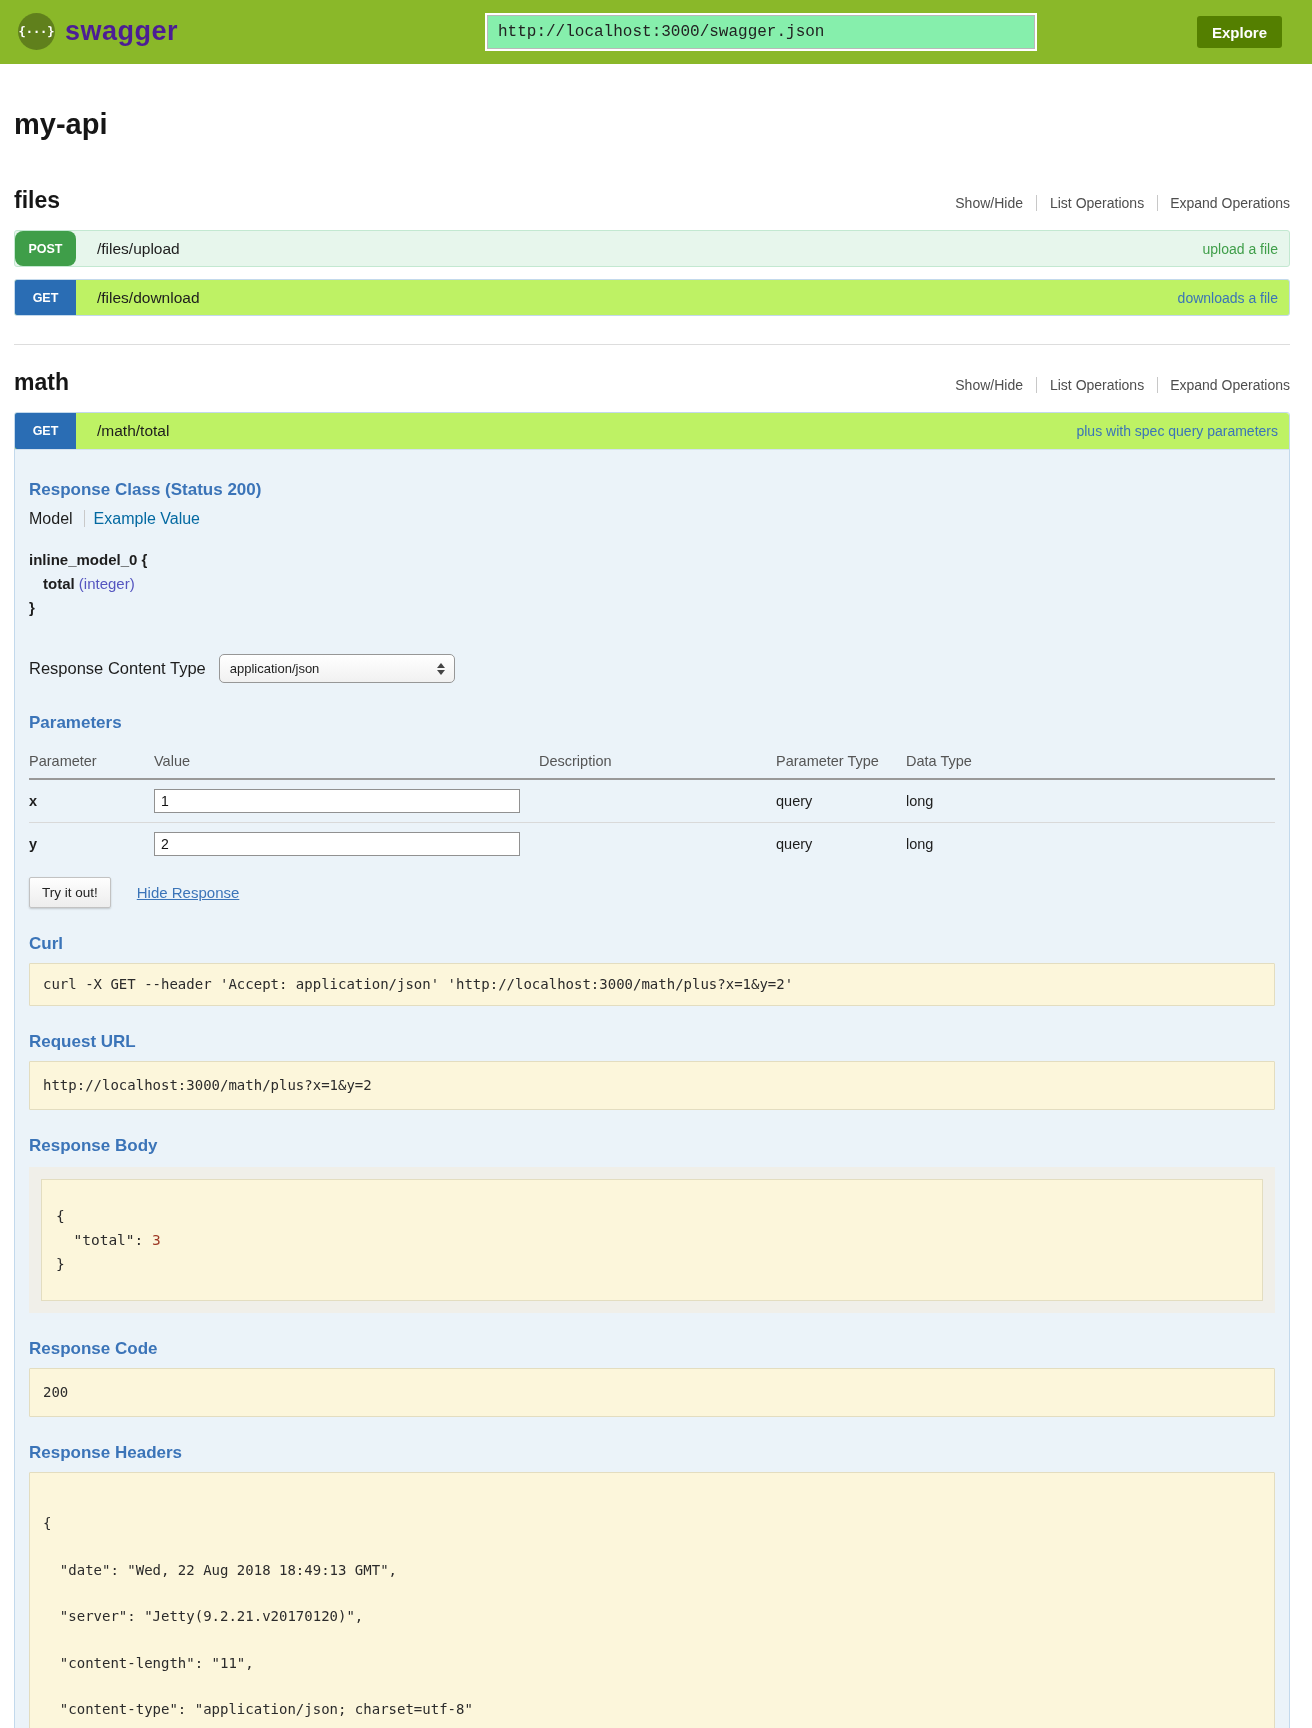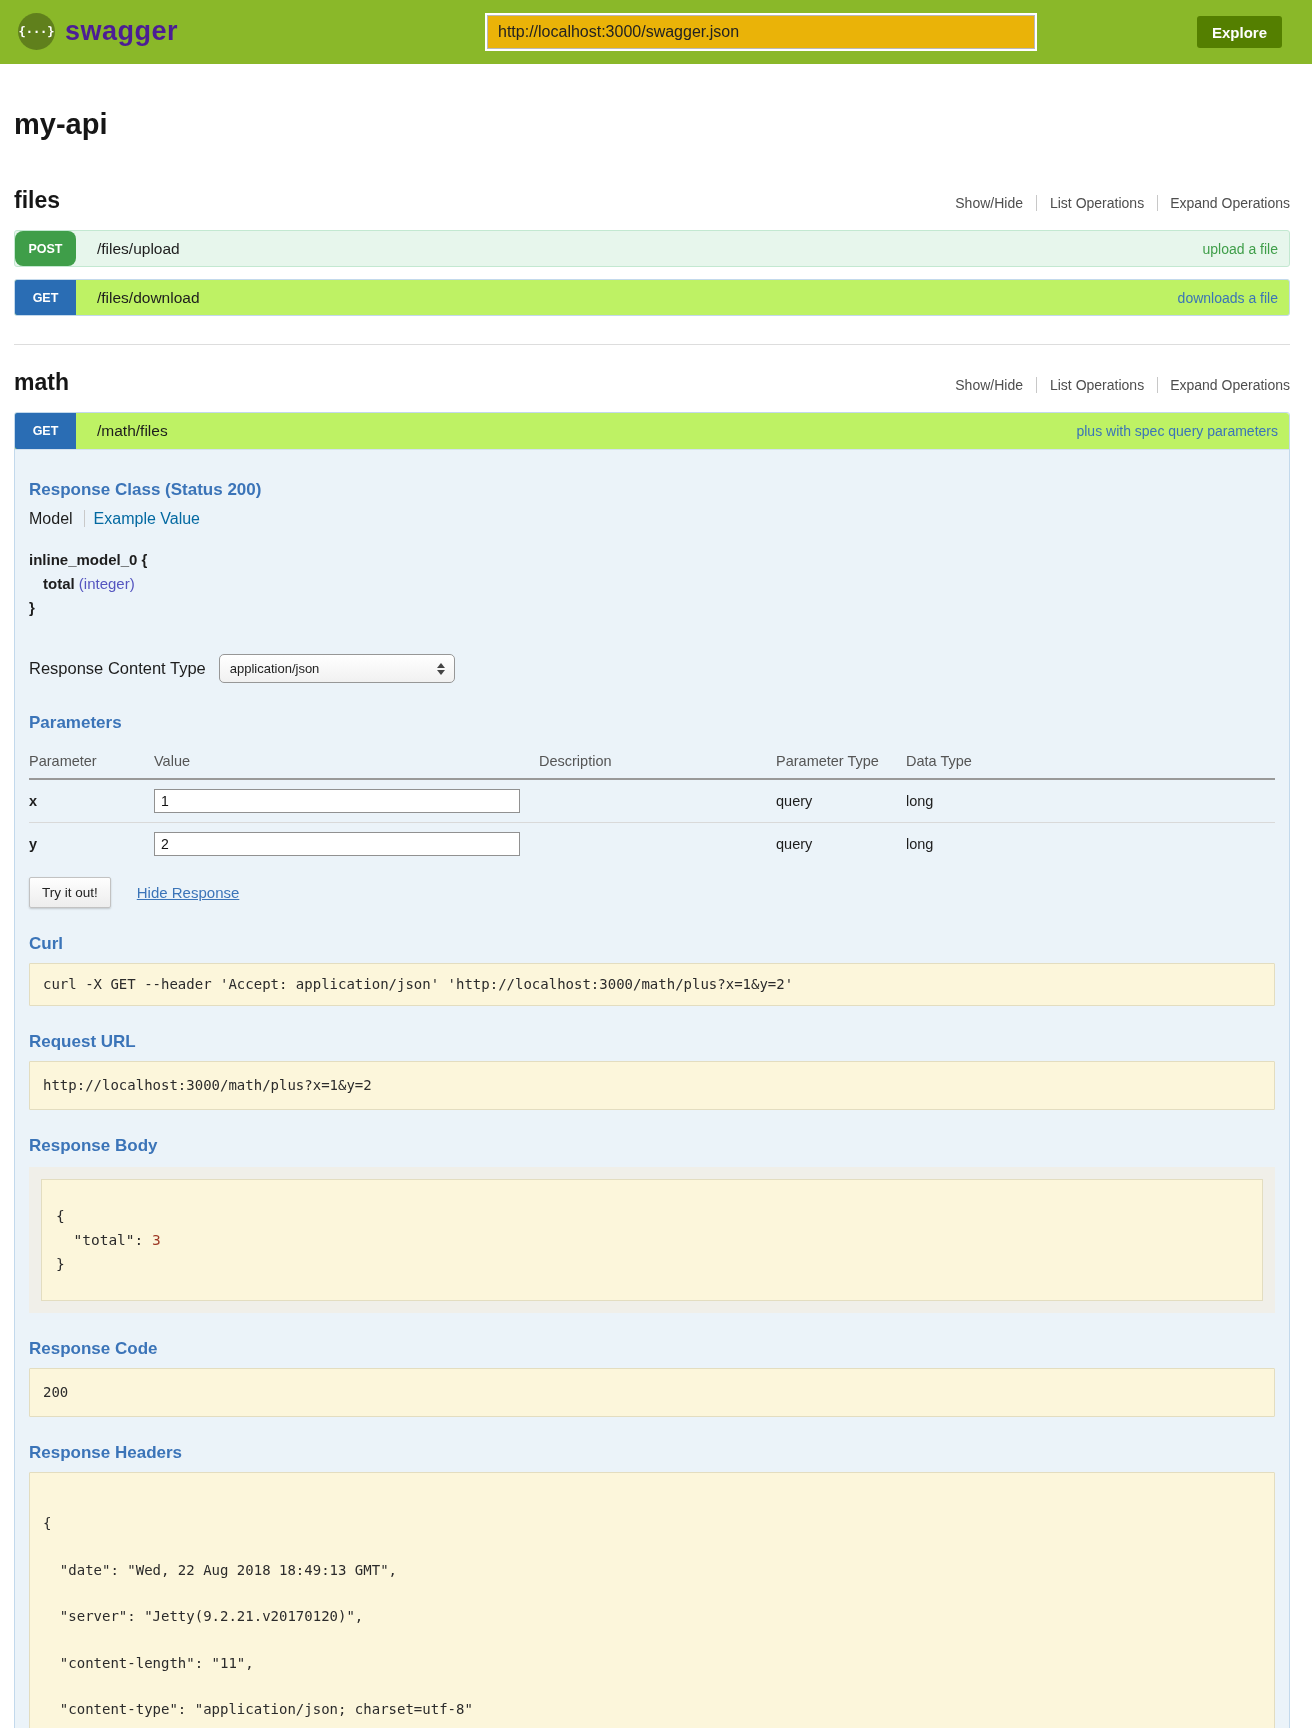--- a/index.html
+++ b/index.html
@@ -15,21 +15,21 @@
   .logo { position:absolute; left:18px; top:13px; display:flex; align-items:center; gap:10px; }
   .logo-circle {
     width:37px; height:37px; border-radius:50%; background:rgba(0,0,0,0.30);
     color:#fff; display:flex; align-items:center; justify-content:center;
     font-family:"DejaVu Sans Mono", monospace; font-size:12px; font-weight:bold;
   }
   .brand { color:#4c1d95; font-size:27px; font-weight:bold; letter-spacing:.5px; }
   .url-input {
     position:absolute; left:487px; top:15px; width:548px; height:34px;
     border:1px solid #b9b9b9; outline:2px solid #fff; padding:0 10px;
-    font-size:16px; font-family:Liberation Sans, sans-serif; color:#222; background:#eab308;
+    font-size:16px; font-family:Liberation Mono, monospace; color:#222; background:#86efac;
   }
   .explore-btn {
     position:absolute; right:30px; top:16px; height:32px; padding:0 15px;
     background:#547f00; color:#fff; font-weight:bold; font-size:15px;
     border:none; border-radius:3px; cursor:pointer;
     font-family:"Liberation Sans", sans-serif;
   }
 
   
   .container { margin:0 22px 0 14px; }
@@ -180,21 +180,21 @@
     <div class="section-links">
       <a>Show/Hide</a>
       <a>List Operations</a>
       <a>Expand Operations</a>
     </div>
   </div>
 
   <div class="op-expanded">
     <div class="op-row get">
       <div class="op-badge">GET</div>
-      <div class="op-path">/math/files</div>
+      <div class="op-path">/math/total</div>
       <div class="op-summary">plus with spec query parameters</div>
     </div>
 
     <div class="op-content">
 
       <div class="block-heading first">Response Class (Status 200)</div>
 
       <div class="tabs">
         <span class="tab-active">Model</span><span class="tab-inactive">Example Value</span>
       </div>

